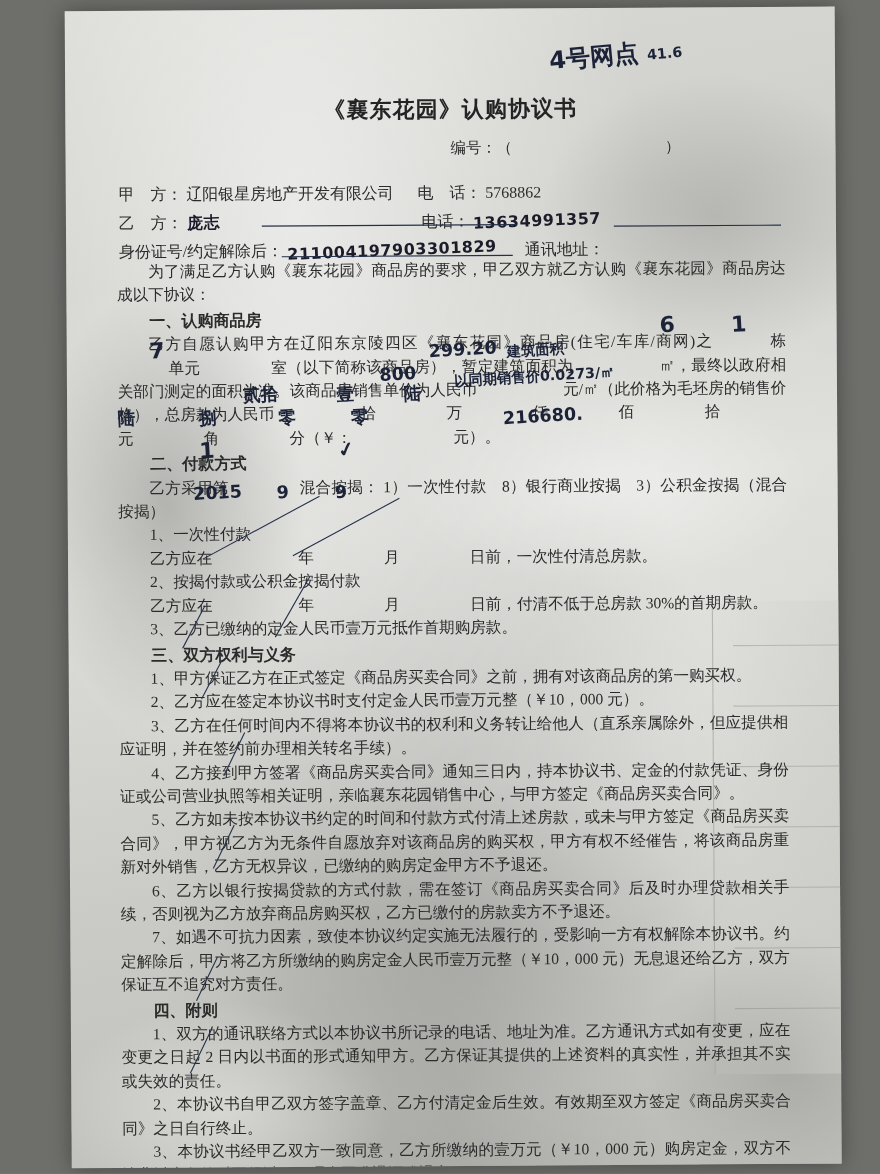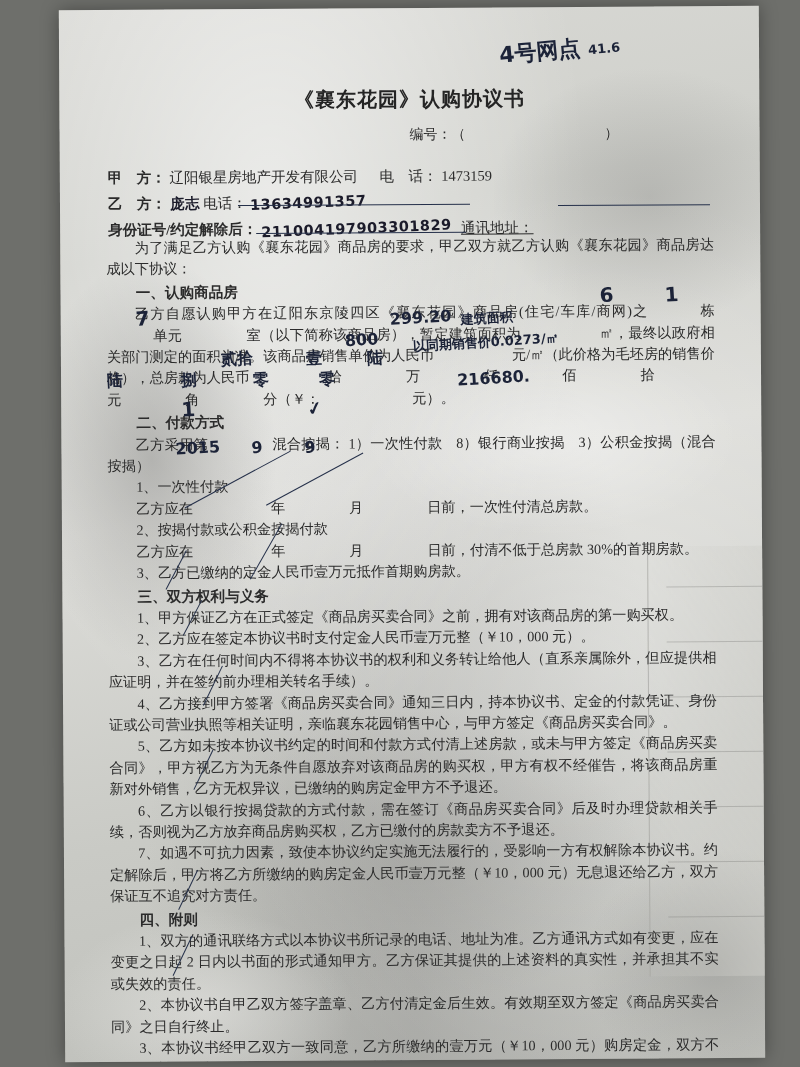--- a/index.html
+++ b/index.html
@@ -102,21 +102,21 @@
 
   .party-block {
     position: absolute;
     left: 48px;
     top: 155px;
     width: 610px;
     font-size: 14.5px;
     line-height: 26px;
   }
   .party-row { position: relative; height: 26px; white-space: nowrap; }
-  .lbl { display: inline-block; font-weight: bold; }
+  .lbl { display: inline-block; }
   .tel-label { margin-left: 18px; }
 
   .hand {
     font-family: "DejaVu Sans", sans-serif;
     color: #1b1b2a;
     font-weight: bold;
     letter-spacing: 0.5px;
     transform: rotate(-2deg);
     display: inline-block;
   }
@@ -222,32 +222,32 @@
         <span>编号：（</span>
         <span class="paren"></span>
         <span>）</span>
       </div>
 
       <div class="party-block">
         <div class="party-row">
           <span class="lbl">甲　方：</span>
           <span>辽阳银星房地产开发有限公司</span>
           <span class="tel-label">电　话：</span>
-          <span>1473159</span>
+          <span>5768862</span>
         </div>
         <div class="party-row">
           <span class="lbl">乙　方：</span>
           <span class="hand big tilt">庞志</span>
-          <span style="">电话：</span>
+          <span style="margin-left:180px;">电话：</span>
           <span class="hand big tilt">13634991357</span>
         </div>
         <div class="party-row">
           <span class="lbl">身份证号/约定解除后：</span>
           <span class="hand mid tilt">211004197903301829</span>
-          <span style="margin-left:6px;text-decoration:underline;">通讯地址：</span>
+          <span style="margin-left:22px;">通讯地址：</span>
         </div>
       </div>
 
       <div class="underline" style="left:178px; top:196px; width:232px;"></div>
       <div class="underline" style="left:498px; top:198px; width:152px;"></div>
       <div class="underline" style="left:196px; top:224px; width:210px;"></div>
 
       <div class="body-text">
 
         <p>为了满足乙方认购《襄东花园》商品房的要求，甲乙双方就乙方认购《襄东花园》商品房达成以下协议：</p>

